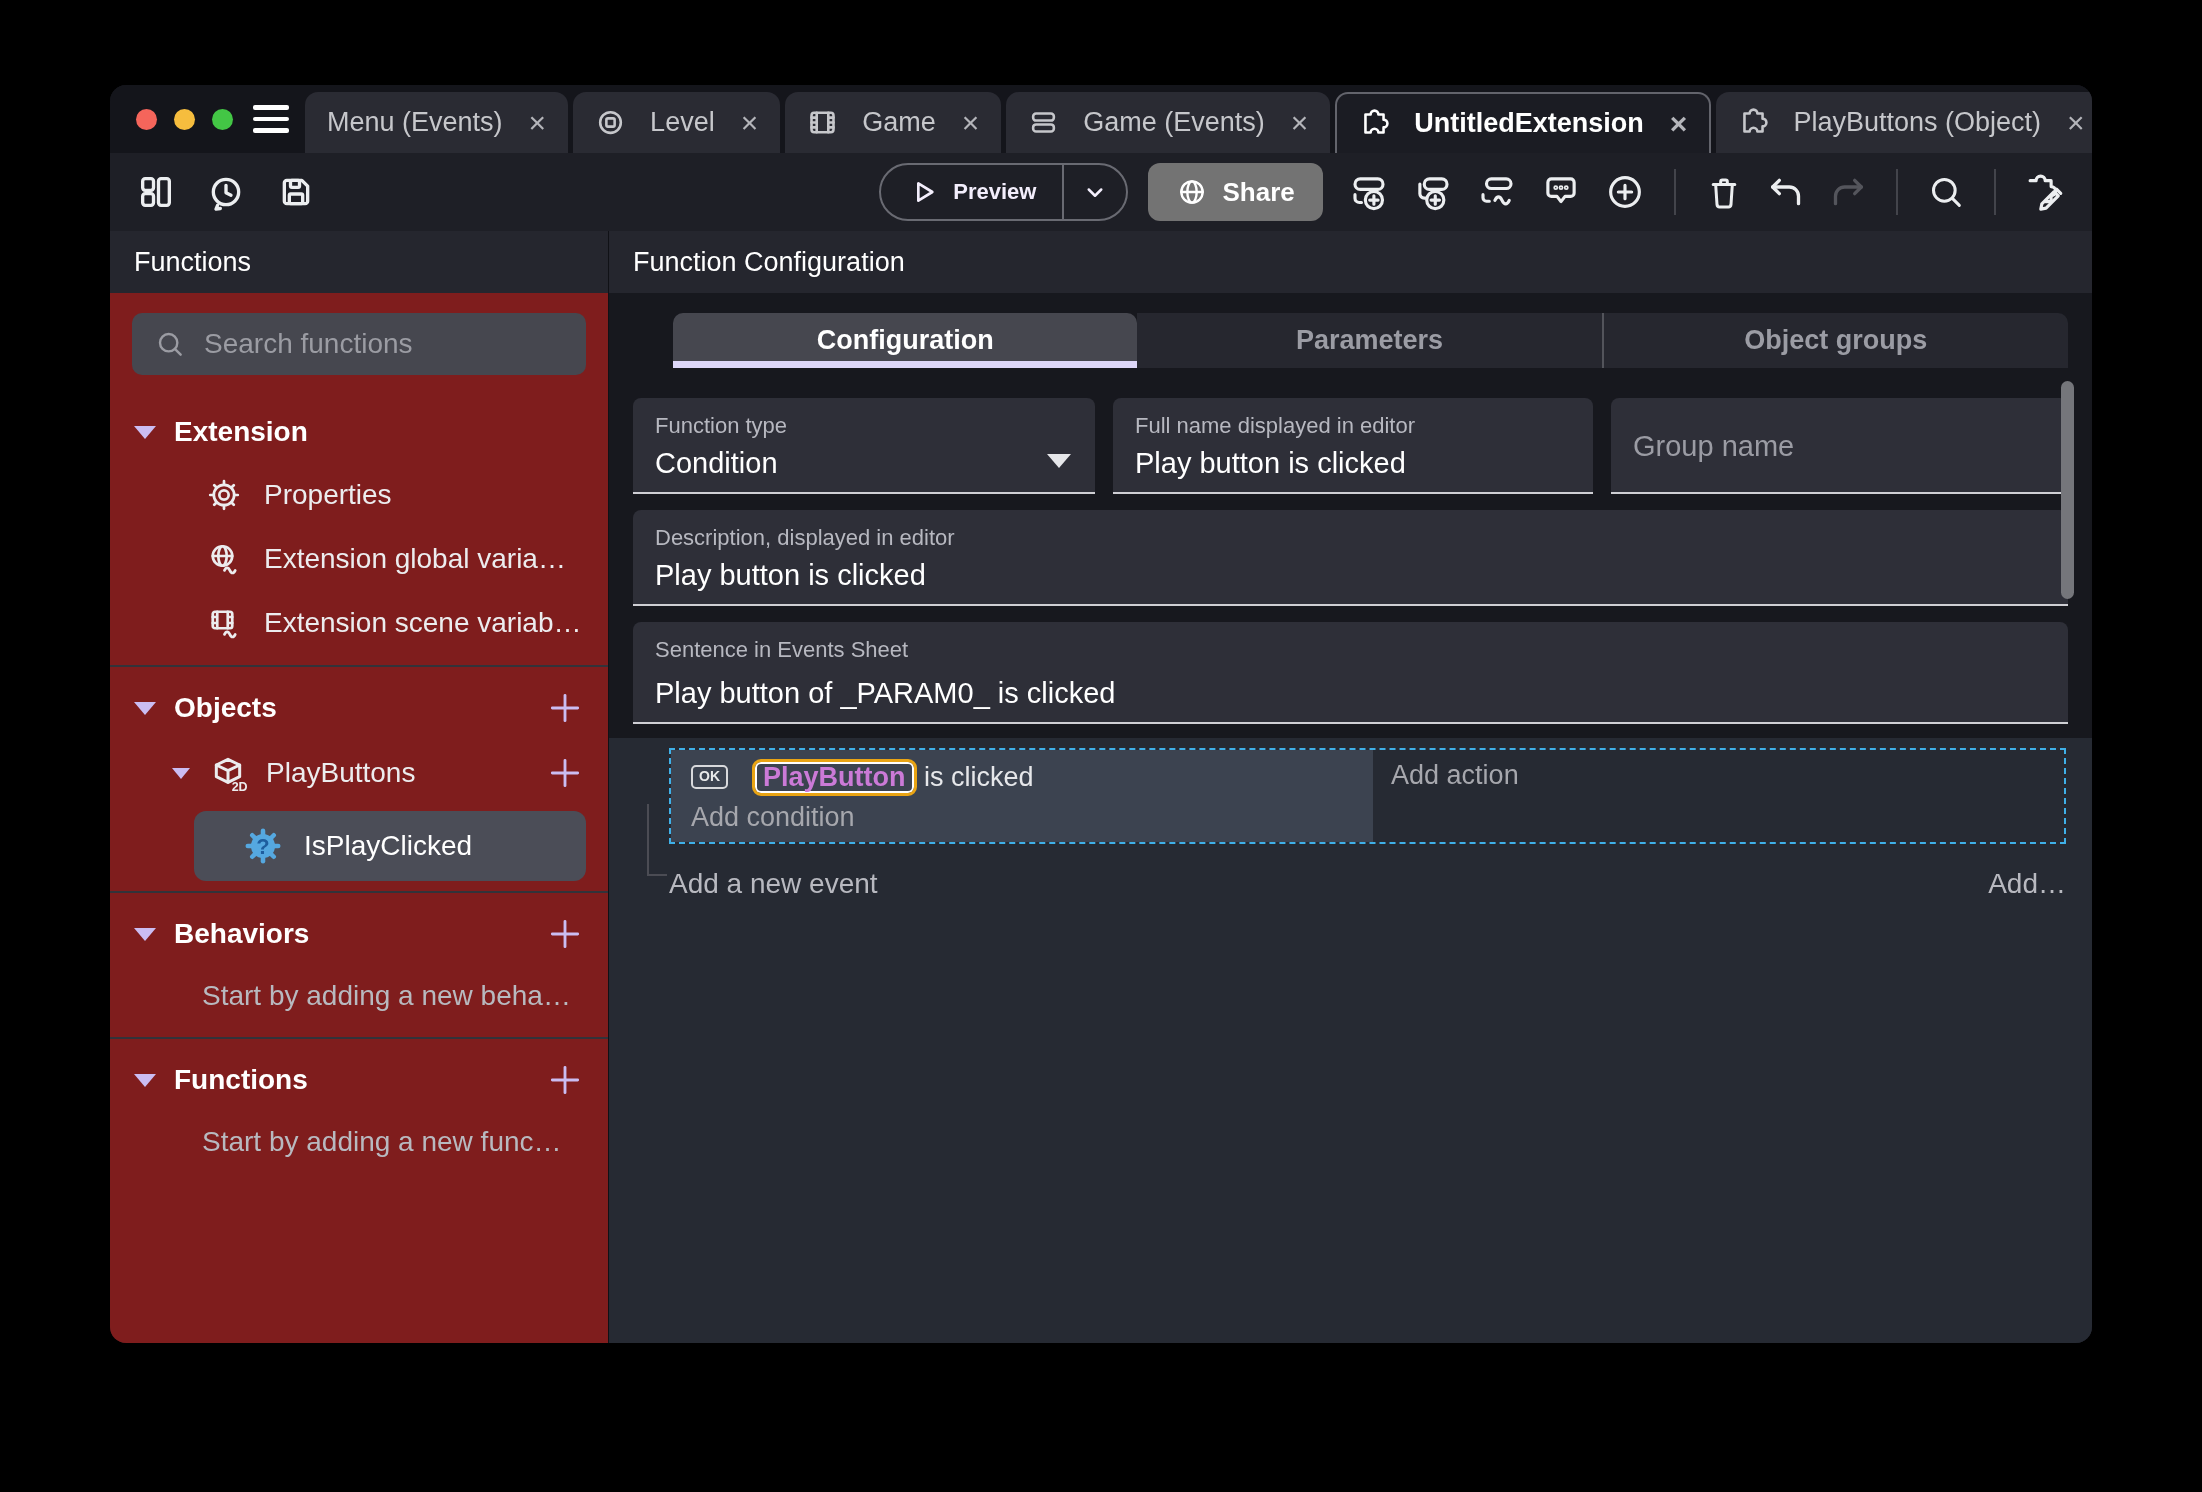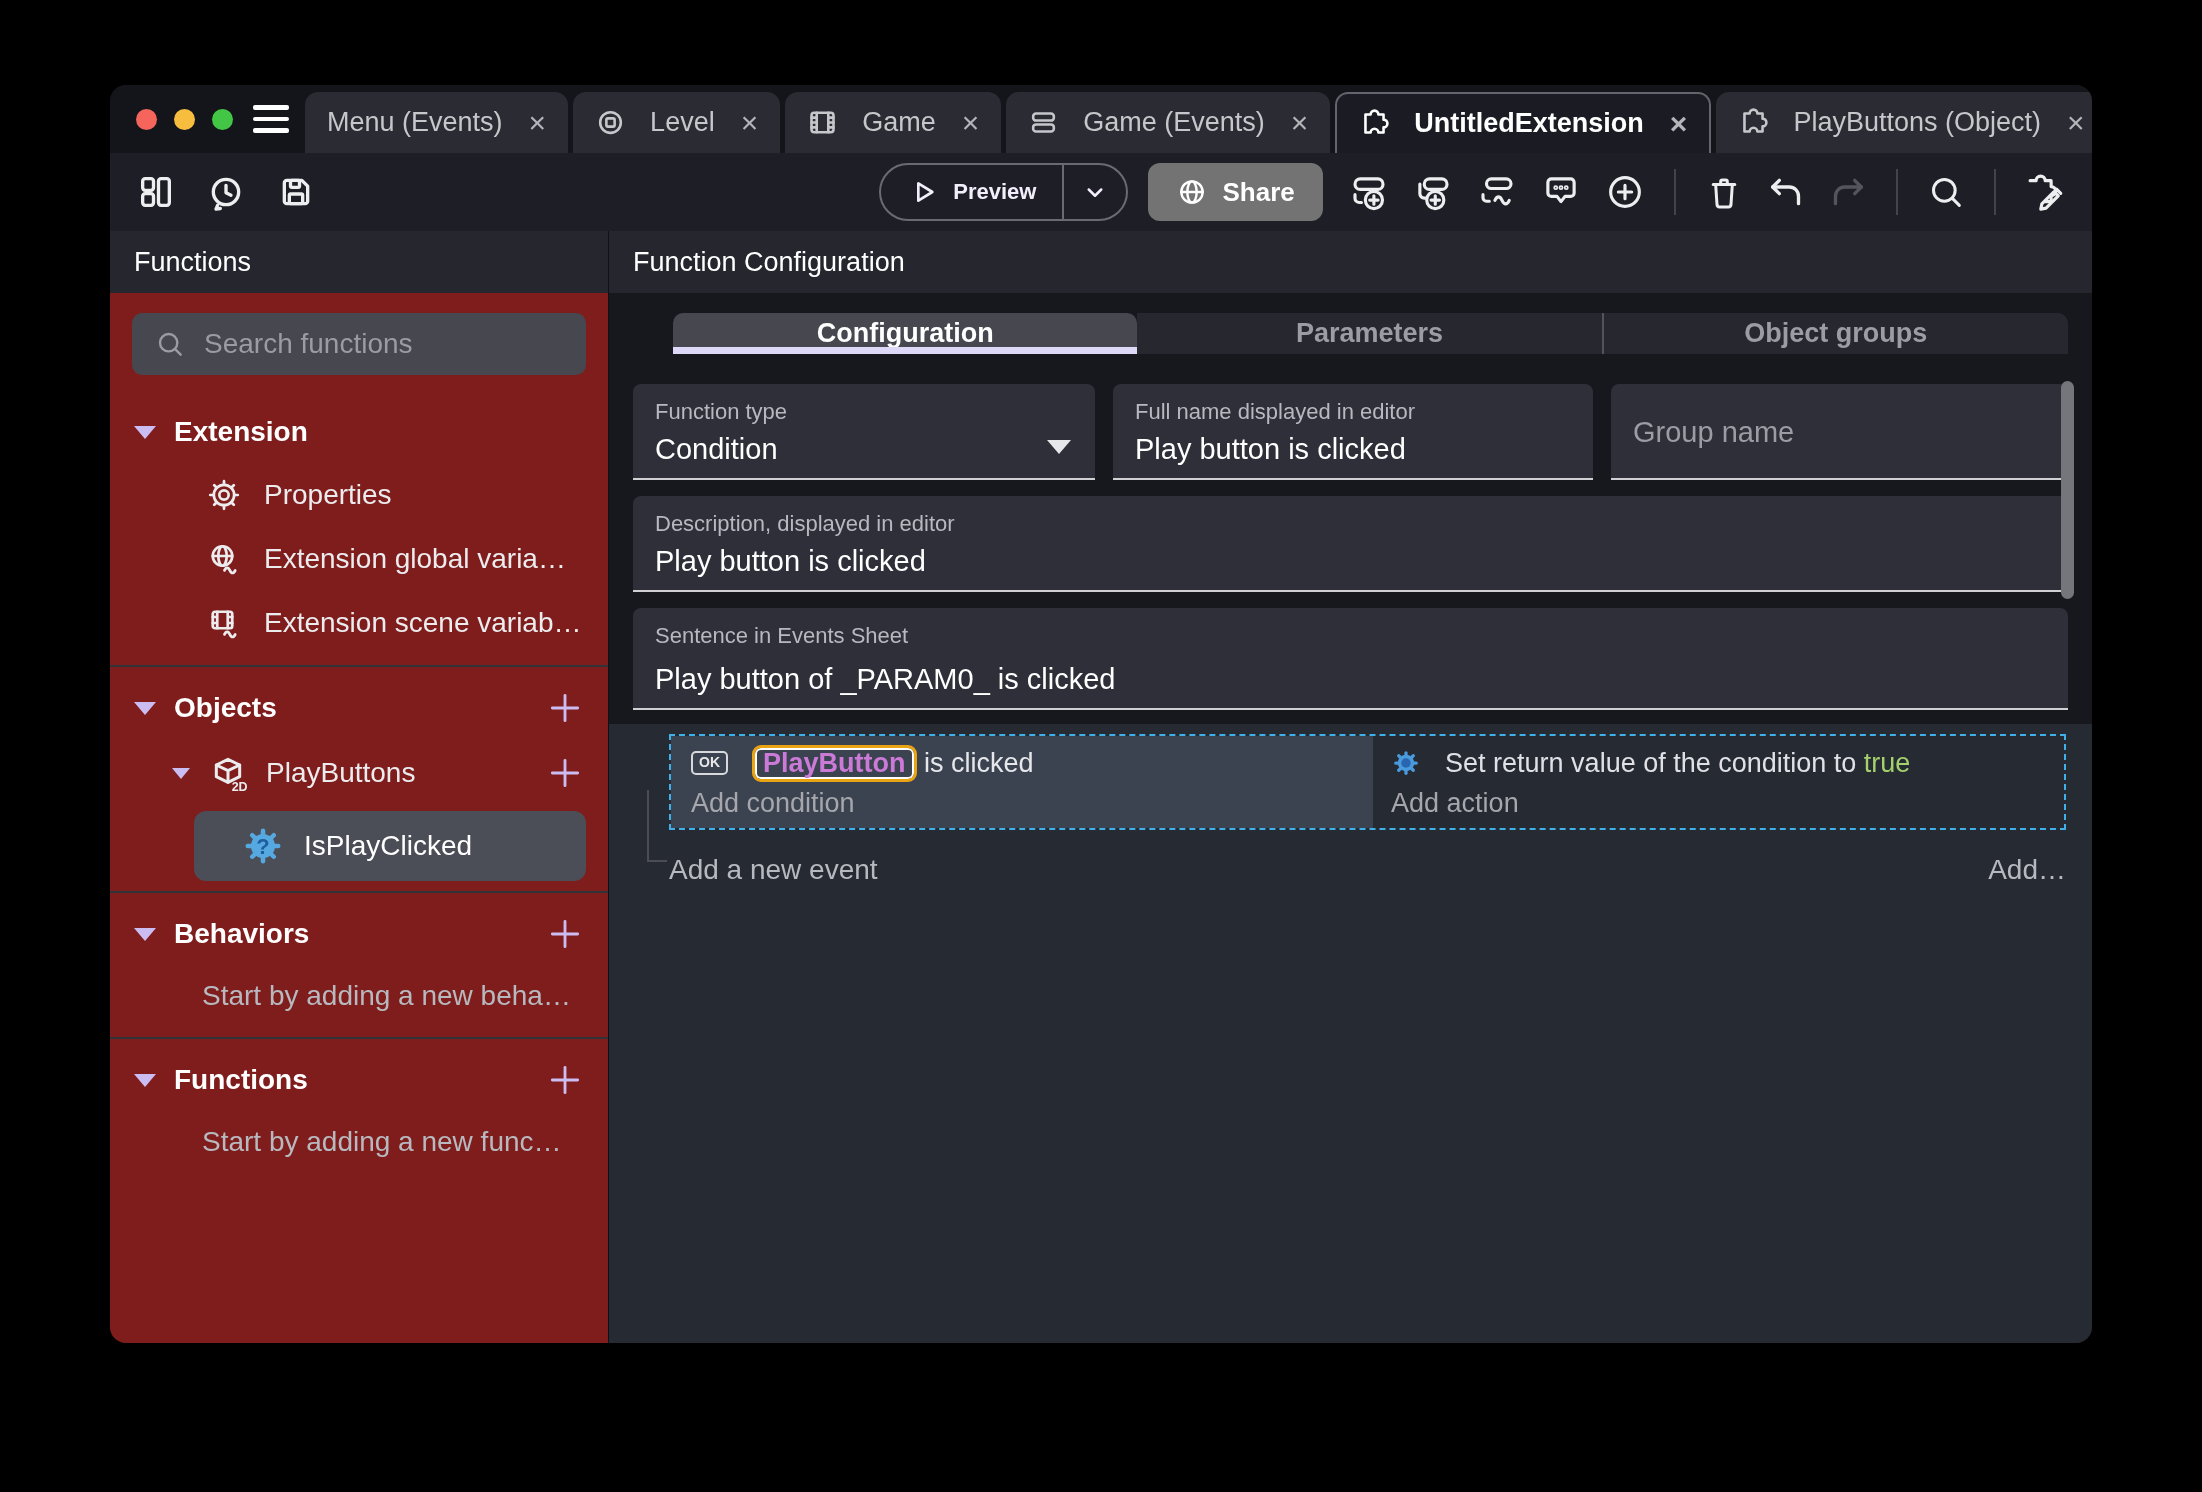--- a/index.html
+++ b/index.html
@@ -56,21 +56,21 @@
   .tree-item svg { flex:none; color:#ececee; }
   .tree-obj { display:flex; align-items:center; height:68px; padding:0 24px 0 62px; color:#ececee; font-size:28px; cursor:pointer; }
   .tree-obj .obj-label { flex:1; margin-left:18px; }
   .tree-sel { margin:4px 22px 6px 84px; height:70px; background:#4b4d57; border-radius:12px; display:flex; align-items:center; gap:20px; padding-left:48px; color:#fff; font-size:28px; cursor:pointer; }
   .tree-hint { height:62px; display:flex; align-items:center; padding-left:92px; color:#b8b9bf; font-size:28px; }
   .tree-divider { height:2px; background:#32333a; margin:10px 0; }
 
   
   .main { flex:1; background:#17181e; display:flex; flex-direction:column; position:relative; border-left:1px solid #101116; min-width:0; }
   .config-pad { padding:20px 24px 0; flex:none; }
-  .cfg-tabs { display:flex; height:41px; border-radius:10px 10px 0 0; overflow:hidden; margin-bottom:30px;padding-left:40px; }
+  .cfg-tabs { display:flex; height:55px; border-radius:10px 10px 0 0; overflow:hidden; margin-bottom:30px;padding-left:40px; }
   .cfg-tab { flex:1; background:#26272f; color:#9b9ca4; font-size:27px; font-weight:bold; display:flex; align-items:center; justify-content:center; position:relative; cursor:pointer; }
   .cfg-tab.sep { border-left:2px solid #53545b; }
   .cfg-tab.active { background:#46474f; color:#fff; border-radius:10px 10px 0 0; }
   .cfg-tab.active::after { content:""; position:absolute; left:0; right:0; bottom:0; height:7px; background:#ddd7f8; }
   .field-row { display:flex; gap:18px; margin-bottom:16px; }
   .field { background:#2e2f38; border-radius:8px 8px 0 0; border-bottom:2px solid #cfcfd4; padding:14px 22px 12px; display:flex; flex-direction:column; justify-content:center; gap:8px; min-height:96px; }
   .field .f-label { font-size:22px; color:#b7b8c0; }
   .field .f-value { font-size:29px; color:#fff; }
   .field.select { width:462px; position:relative; }
   .select-arrow { position:absolute; right:24px; top:56px; width:0; height:0; border-left:12px solid transparent; border-right:12px solid transparent; border-top:14px solid #e6e7ea; }
@@ -496,35 +496,20 @@
         <div class="events">
           <div class="event-box">
             <div class="cond-cell">
               <div class="ev-line">
                 <span class="ok-badge">OK</span>
                 <span><span class="obj-chip">PlayButton</span><span> is clicked</span></span>
               </div>
               <div class="ev-add">Add condition</div>
             </div>
             <div class="act-cell">
-              <div class="ev-line">
-                <span>
-                  <svg viewBox="0 0 24 24" width="30" height="30">
-                    <g fill="#4a9ade">
-                      <rect x="10.7" y="2.5" width="2.6" height="19" rx="1.3"></rect>
-                      <rect x="10.7" y="2.5" width="2.6" height="19" rx="1.3" transform="rotate(45 12 12)"></rect>
-                      <rect x="10.7" y="2.5" width="2.6" height="19" rx="1.3" transform="rotate(90 12 12)"></rect>
-                      <rect x="10.7" y="2.5" width="2.6" height="19" rx="1.3" transform="rotate(135 12 12)"></rect>
-                      <circle cx="12" cy="12" r="6.6"></circle>
-                    </g>
-                    <circle cx="12" cy="12" r="3.8" fill="#2a66b0"></circle>
-                  </svg>
-                </span>
-                <span><span class="act-text">Set return value of the condition to </span><span class="true-val">true</span></span>
-              </div>
               <div class="ev-add">Add action</div>
             </div>
           </div>
 
           <div class="ev-connector"></div>
 
           <div class="ev-footer">
             <span class="left">Add a new event</span>
             <span class="right">Add…</span>
           </div>

